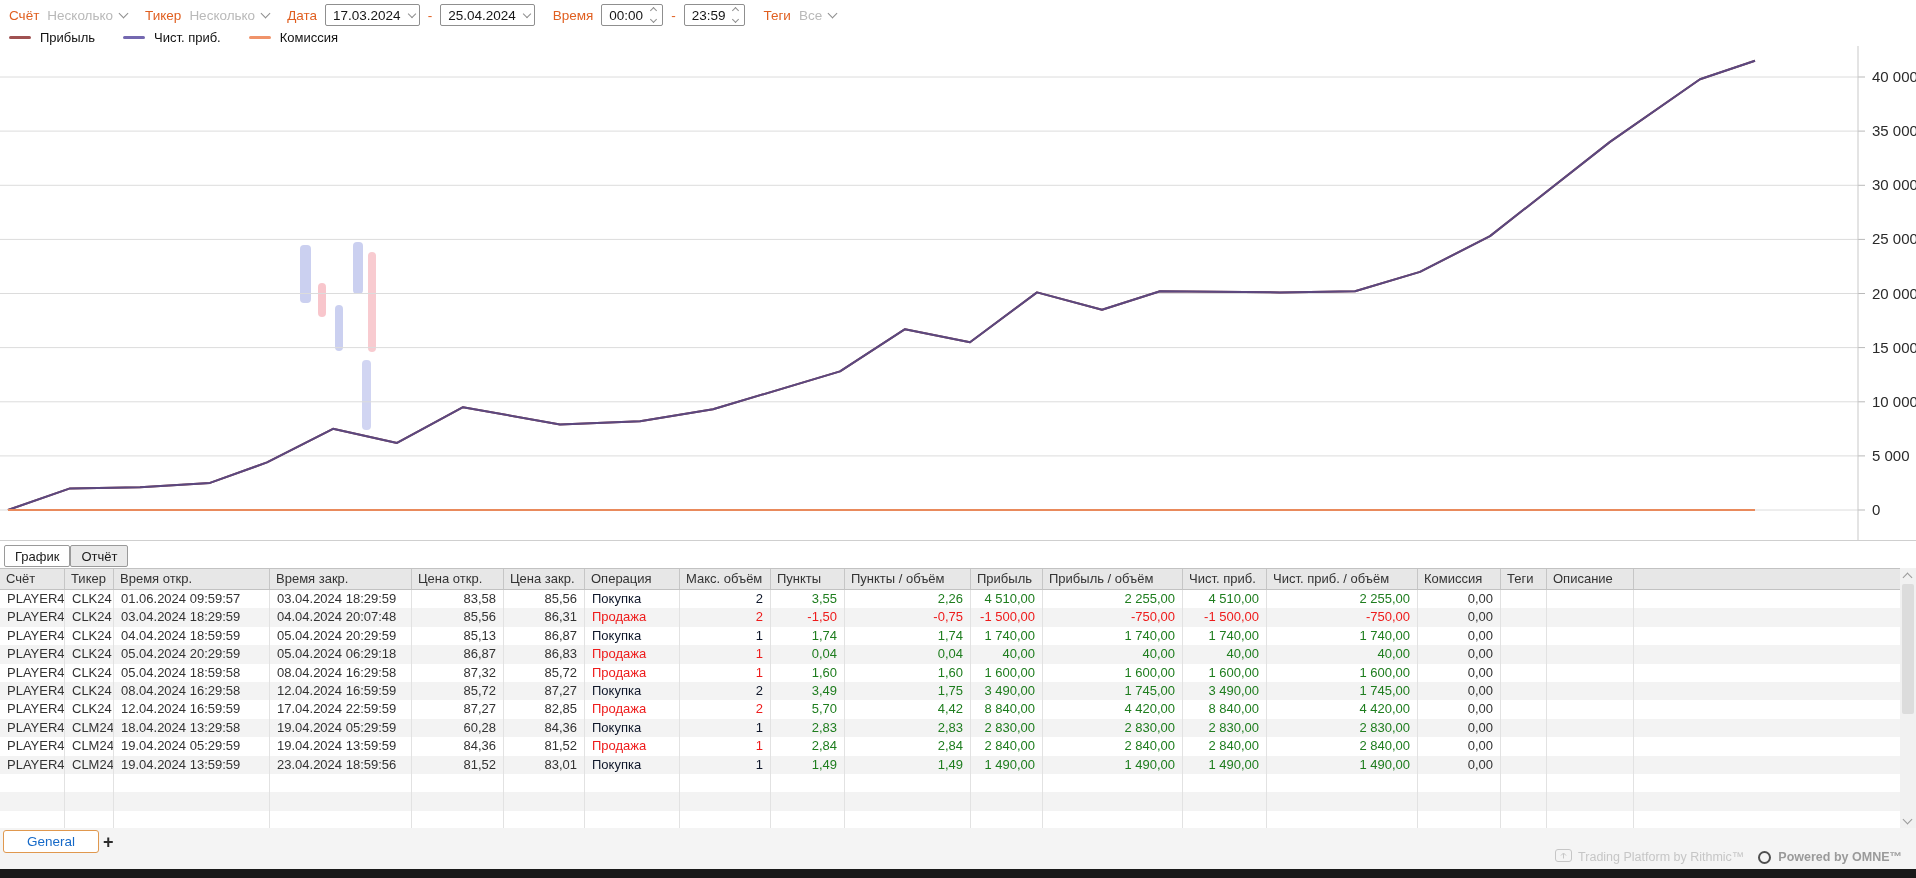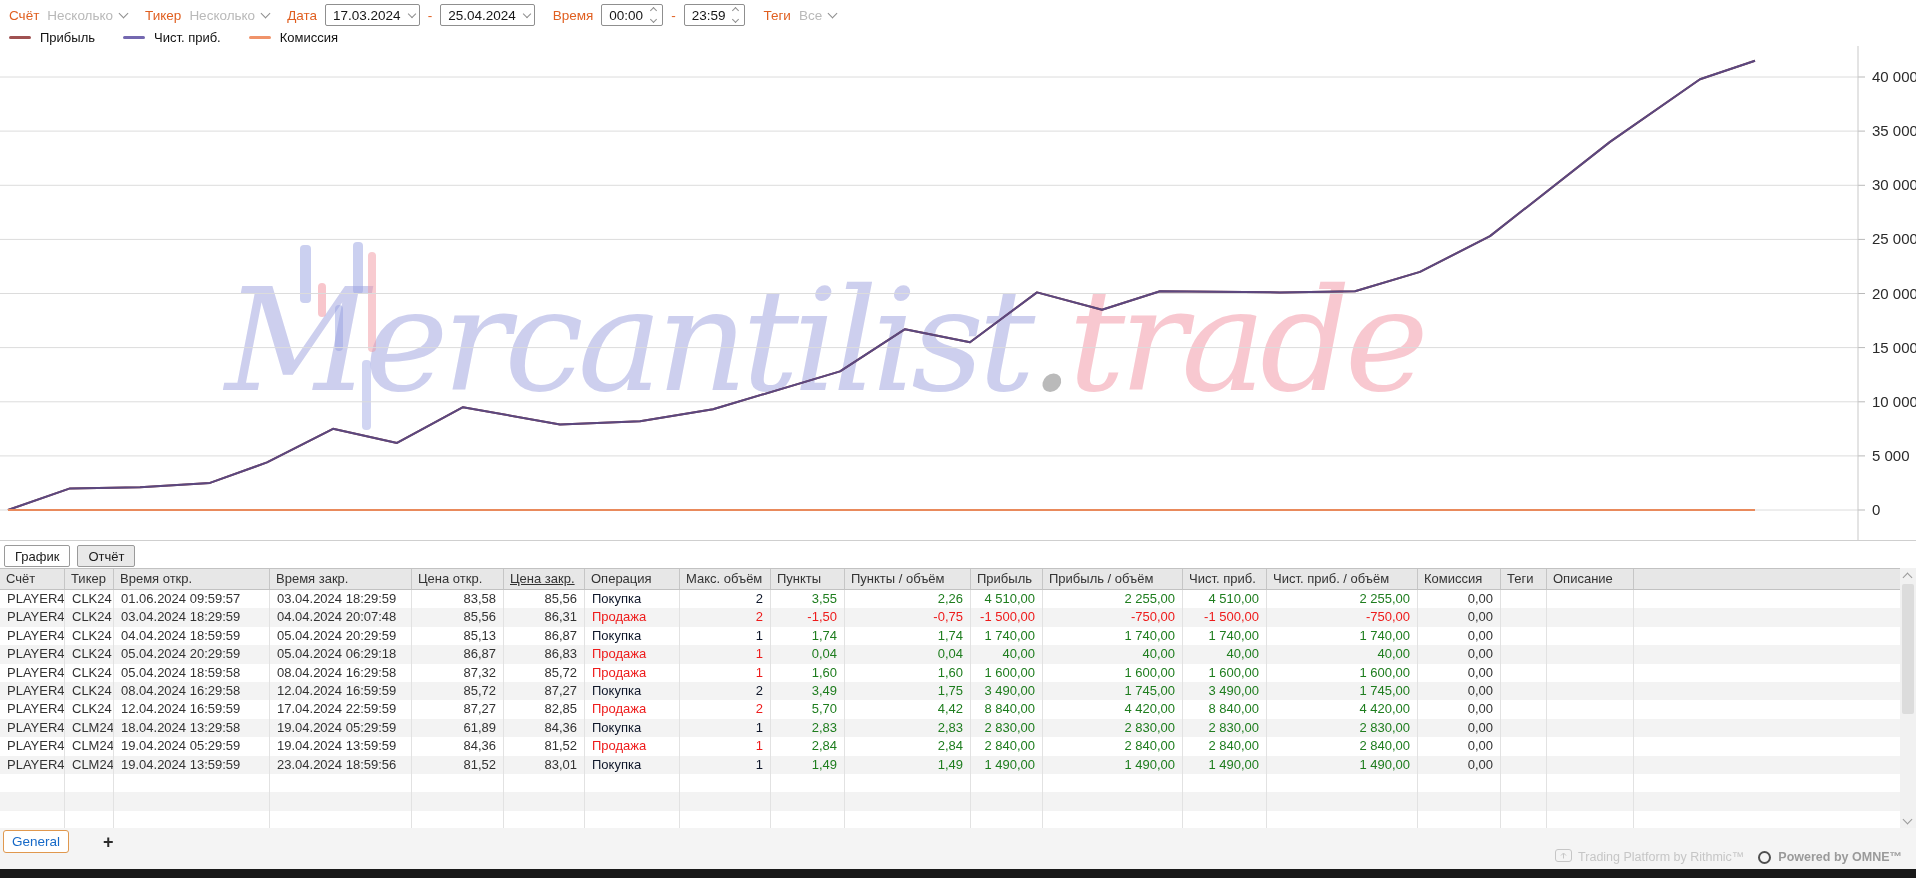--- a/index.html
+++ b/index.html
@@ -35,21 +35,21 @@
   .chart { position:absolute; top:46px; left:0; width:1916px; height:496px; background:#fff; }
   .chart svg { position:absolute; left:0; top:0; font-family:"Liberation Sans",sans-serif; }
   .wm { position:absolute; left:225px; top:212px; white-space:nowrap; z-index:0;
     font-family:"DejaVu Serif", serif; font-style:italic; font-size:142px; letter-spacing:-6px; }
   .wm1 { color:rgba(168,172,226,.58); }
   .wmdot { color:rgba(130,130,130,.55); }
   .wm2 { color:rgba(242,155,170,.55); }
   .candle { position:absolute; border-radius:4px; z-index:0; }
 
   
-  .viewtabs { position:absolute; top:545px; left:4px; display:flex; column-gap:7px; }
+  .viewtabs { position:absolute; top:545px; left:4px; display:flex; }
   .vtab { font-family:inherit; font-size:13px; color:#1a1a1a; border:1px solid #9a9a9a;
     border-radius:2px; padding:2px 10px; background:#e9e9e9; cursor:pointer; height:22px; }
   .vtab.active { background:#fff; }
 
   
   .tablewrap { position:absolute; top:568px; left:0; width:1900px; }
   .thead { display:flex; height:22px; background:#e7e7e7; border-top:1px solid #c2c2c2;
     border-bottom:1px solid #c2c2c2; font-size:13px; color:#333; }
   .th { padding:0 6px; line-height:20px; border-right:1px solid #c6c6c6;
     white-space:nowrap; overflow:hidden; flex:0 0 auto; }
@@ -69,21 +69,21 @@
   .vscroll .up { top:6px; transform:rotate(-135deg); }
   .vscroll .dn { bottom:6px; transform:rotate(45deg); }
   .thumb { position:absolute; left:2px; top:16px; width:12px; height:130px;
     background:#dcdcdc; border-radius:2px; }
 
   
   .bottombar { position:absolute; left:0; top:828px; width:1916px; height:41px;
     background:#f4f4f4; }
   .gtab { position:absolute; left:3px; top:2px; background:#fff; border:1px solid #e0984e;
     border-radius:3px; color:#1569c8; font-size:13.5px; font-family:inherit;
-    padding:3px 8px; cursor:pointer; }
+    padding:3px 23px; cursor:pointer; }
   .addtab { position:absolute; left:103px; top:4px; background:transparent; border:none;
     color:#2b2b2b; font-size:18px; font-weight:bold; font-family:inherit; cursor:pointer; }
   .branding { position:absolute; right:14px; top:21px; display:flex; align-items:center;
     font-size:12.5px; white-space:nowrap; }
   .rtext { color:#c6c6c6; margin-left:6px; }
   .oicon { display:inline-block; width:13px; height:13px; border:2.6px solid #4f4f4f;
     border-radius:50%; margin:0 7px 0 14px; }
   .otext { color:#9a9a9a;font-weight:bold; }
   .darkstrip { position:absolute; left:0; top:869px; width:1916px; height:9px; background:#191919; }
 </style>
@@ -143,23 +143,20 @@
       <i class="lswatch" style="background: rgb(116, 104, 176);"></i>
       <span>Чист. приб.</span>
     </span>
     <span class="litem">
       <i class="lswatch" style="background: rgb(240, 147, 106);"></i>
       <span>Комиссия</span>
     </span>
   </div>
 
 <div class="chart">
-  <div class="wm">
-    <span class="wm1">Mercantilist</span><span class="wmdot">.</span><span class="wm2">trade</span>
-  </div>
   <div class="candle" style="left:300px;top:199px;width:11px;height:58px;background:rgba(152,162,226,.5)"></div>
   <div class="candle" style="left:318px;top:237px;width:8px;height:34px;background:rgba(242,152,162,.55)"></div>
   <div class="candle" style="left:335px;top:259px;width:8px;height:46px;background:rgba(152,162,226,.5)"></div>
   <div class="candle" style="left:353px;top:196px;width:10px;height:52px;background:rgba(152,162,226,.5)"></div>
   <div class="candle" style="left:368px;top:206px;width:8px;height:100px;background:rgba(242,152,162,.5)"></div>
   <div class="candle" style="left:362px;top:314px;width:9px;height:70px;background:rgba(152,162,226,.45)"></div>
   <svg id="chart-svg" width="1916" height="496" viewBox="0 0 1916 496">
       <line x1="0" y1="464.0" x2="1858" y2="464.0" stroke="#dcdcdc" stroke-width="1"></line>
       <line x1="1858" y1="464.0" x2="1865" y2="464.0" stroke="#b9b9b9" stroke-width="1"></line>
       <text x="1872" y="469" font-size="15" fill="#2a2a2a">0</text>
@@ -200,21 +197,21 @@
   <button class="vtab">Отчёт</button>
 </div>
 
 <div class="tablewrap">
   <div class="thead" id="thead">
       <div class="th" style="width: 65px;">Счёт</div>
       <div class="th" style="width: 49px;">Тикер</div>
       <div class="th" style="width: 156px;">Время откр.</div>
       <div class="th" style="width: 142px;">Время закр.</div>
       <div class="th" style="width: 92px;">Цена откр.</div>
-      <div class="th" style="width: 81px; text-decoration: underline;">Цена закр.</div>
+      <div class="th" style="width: 81px;">Цена закр.</div>
       <div class="th" style="width: 95px;">Операция</div>
       <div class="th" style="width: 91px;">Макс. объём</div>
       <div class="th" style="width: 74px;">Пункты</div>
       <div class="th" style="width: 126px;">Пункты / объём</div>
       <div class="th" style="width: 72px;">Прибыль</div>
       <div class="th" style="width: 140px;">Прибыль / объём</div>
       <div class="th" style="width: 84px;">Чист. приб.</div>
       <div class="th" style="width: 151px;">Чист. приб. / объём</div>
       <div class="th" style="width: 83px;">Комиссия</div>
       <div class="th" style="width: 46px;">Теги</div>
@@ -360,21 +357,21 @@
         <div class="td num" style="width: 83px;">0,00</div>
         <div class="td" style="width: 46px;"></div>
         <div class="td" style="width: 87px;"></div>
         <div class="td fill"></div>
       </div>
       <div class="trow">
         <div class="td" style="width: 65px;">PLAYER4</div>
         <div class="td" style="width: 49px;">CLM24</div>
         <div class="td" style="width: 156px;">18.04.2024 13:29:58</div>
         <div class="td" style="width: 142px;">19.04.2024 05:29:59</div>
-        <div class="td num" style="width: 92px;">61,89</div>
+        <div class="td num" style="width: 92px;">60,28</div>
         <div class="td num" style="width: 81px;">84,36</div>
         <div class="td buy" style="width: 95px;">Покупка</div>
         <div class="td num buy" style="width: 91px;">1</div>
         <div class="td num pos" style="width: 74px;">2,83</div>
         <div class="td num pos" style="width: 126px;">2,83</div>
         <div class="td num pos" style="width: 72px;">2 830,00</div>
         <div class="td num pos" style="width: 140px;">2 830,00</div>
         <div class="td num pos" style="width: 84px;">2 830,00</div>
         <div class="td num pos" style="width: 151px;">2 830,00</div>
         <div class="td num" style="width: 83px;">0,00</div>

